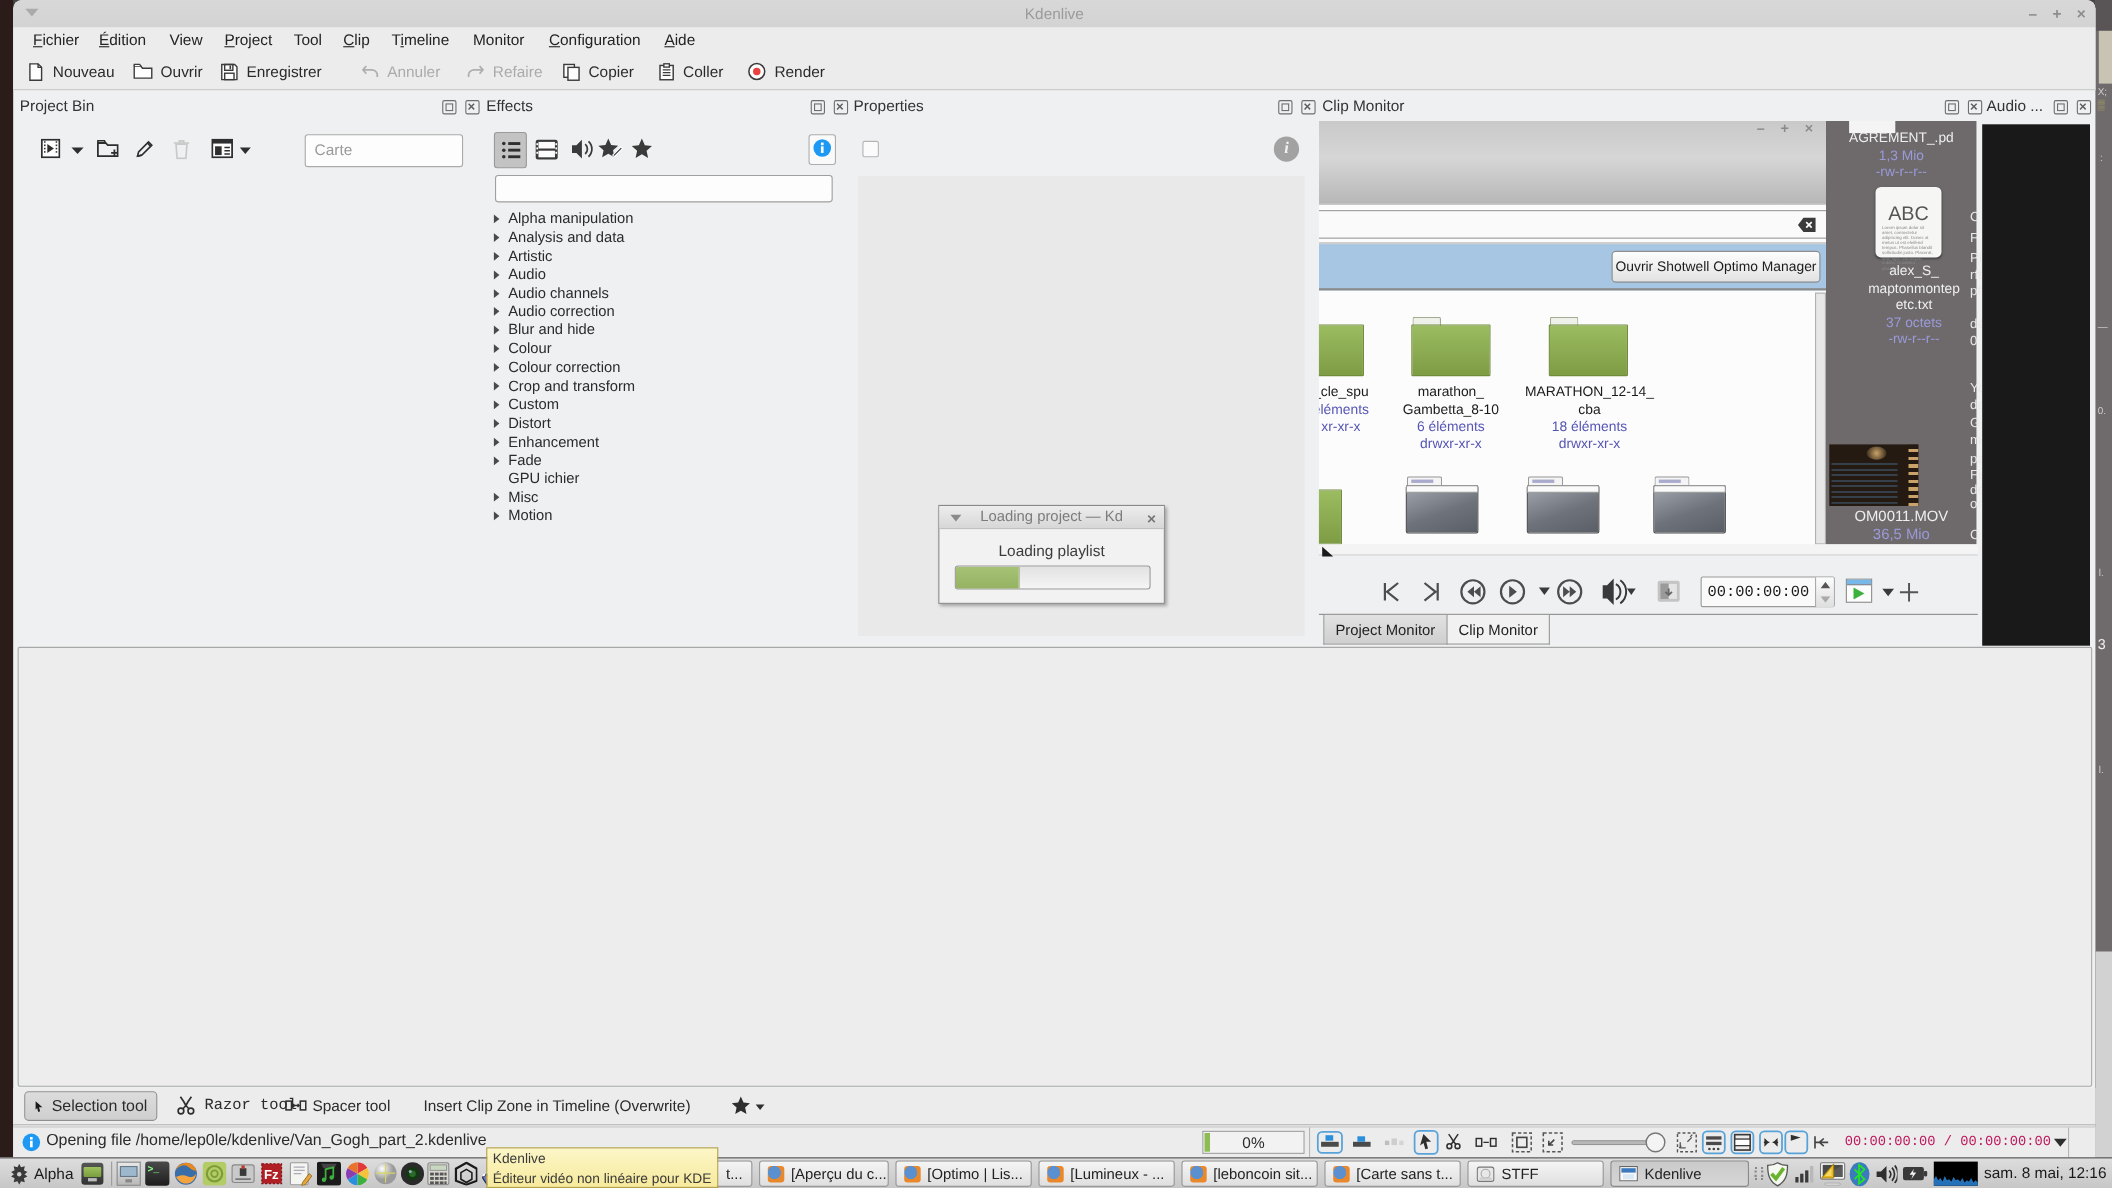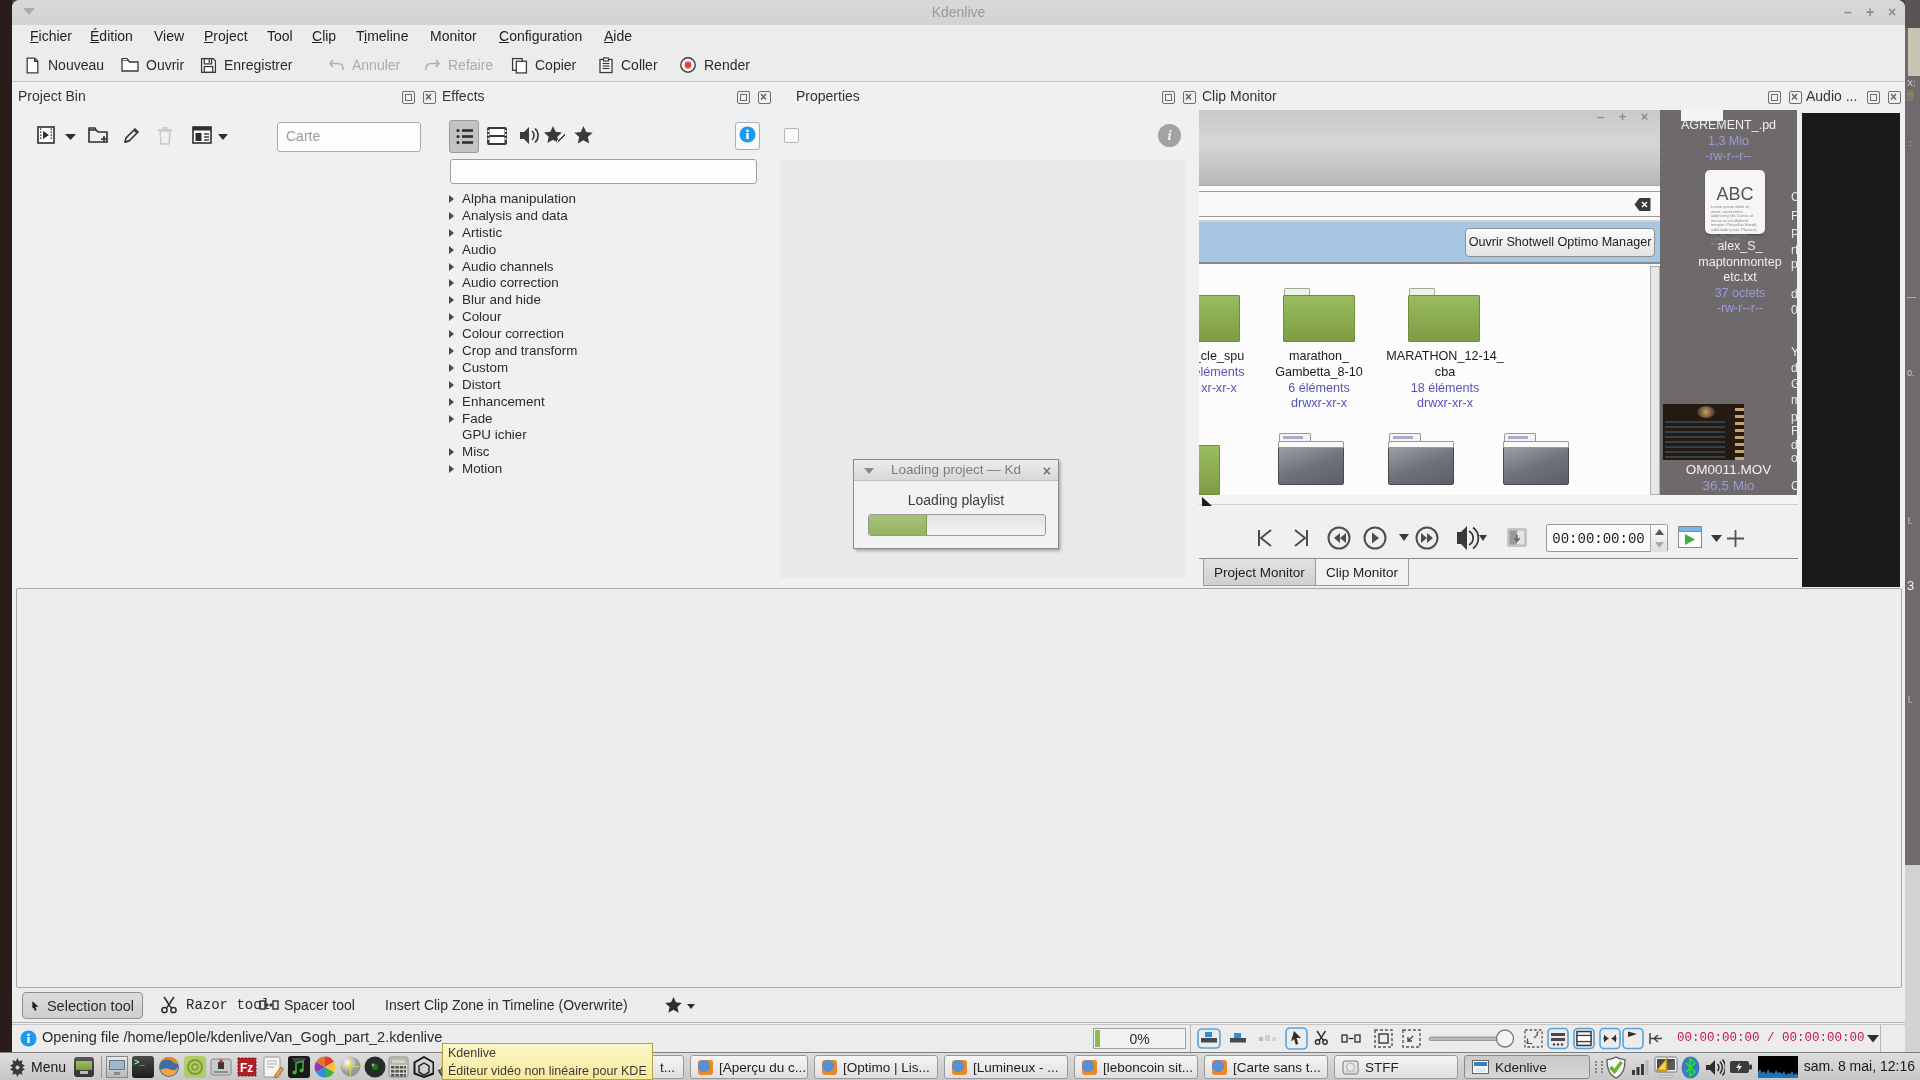--- a/index.html
+++ b/index.html
@@ -204,21 +204,21 @@
             <circle cx="9" cy="9" r="3.4" fill="#e8413e"></circle>
           </svg>Render</div>
     </div>
 
     <div class="dockhead" style="left:6px;">Project Bin</div>
     <div class="dkb float" style="left:390px;"></div>
     <div class="dkb close" style="left:411px;"></div>
     <div class="dockhead" style="left:430px;">Effects</div>
     <div class="dkb float" style="left:725px;"></div>
     <div class="dkb close" style="left:746px;"></div>
-    <div class="dockhead" style="left:784px;">Properties</div>
+    <div class="dockhead" style="left:764px;">Properties</div>
     <div class="dkb float" style="left:1150px;"></div>
     <div class="dkb close" style="left:1171px;"></div>
     <div class="dockhead" style="left:1190px;">Clip Monitor</div>
     <div class="dkb float" style="left:1756px;"></div>
     <div class="dkb close" style="left:1777px;"></div>
     <div class="dockhead" style="left:1794px;">Audio ...</div>
     <div class="dkb float" style="left:1855px;"></div>
     <div class="dkb close" style="left:1876px;"></div>
 
     <div class="pbtool" style="left:25px; top:126px;">
@@ -618,21 +618,21 @@
       </div>
     </div>
   </div>
 
   <div class="abs" id="taskbar">
     <svg width="19" height="19" viewBox="0 0 19 19" style="position:absolute; left:8px; top:5px;">
         <path d="M9.5 0l1.6 3.2 3.5-.9-.9 3.5L16.9 7.4 14.3 9.5l2.6 2.1-3.2 1.6.9 3.5-3.5-.9L9.5 19l-1.6-3.2-3.5.9.9-3.5L2.1 11.6 4.7 9.5 2.1 7.4l3.2-1.6-.9-3.5 3.5.9z" fill="#3a3a3a"></path>
         <circle cx="9.5" cy="9.5" r="3.4" fill="#3a3a3a"></circle>
         <circle cx="9.5" cy="9.5" r="2" fill="#d0d0d0"></circle>
       </svg>
-    <div style="position:absolute; left:31px; top:6px; font-size:14px; color:#1a1a1a;">Menu</div>
+    <div style="position:absolute; left:31px; top:6px; font-size:14px; color:#1a1a1a;">Alpha</div>
     <div style="position:absolute; left:74px; top:4px; width:20px; height:20px; background:linear-gradient(#555,#333); border-radius:3px;">
         <div style="margin:4px 2px 0; height:9px; background:linear-gradient(#9dc05c,#7a9e3e); border-radius:1px;"></div>
         <div style="margin:1px 6px 0; height:3px; background:#bbb;"></div>
       </div>
     <div style="position:absolute; left:101px; top:3px; width:1px; height:22px; background:#9a9a9a;"></div>
 
     <div class="tico" style="left:106px; background:linear-gradient(#e8e8e8,#b8b8b8); border:1px solid #888;">
         <div style="margin:3px 2px 0; height:10px; background:#9db8cc; border:1px solid #678;"></div>
         <div style="margin:2px 7px 0; height:3px; background:#888;"></div>
       </div>

